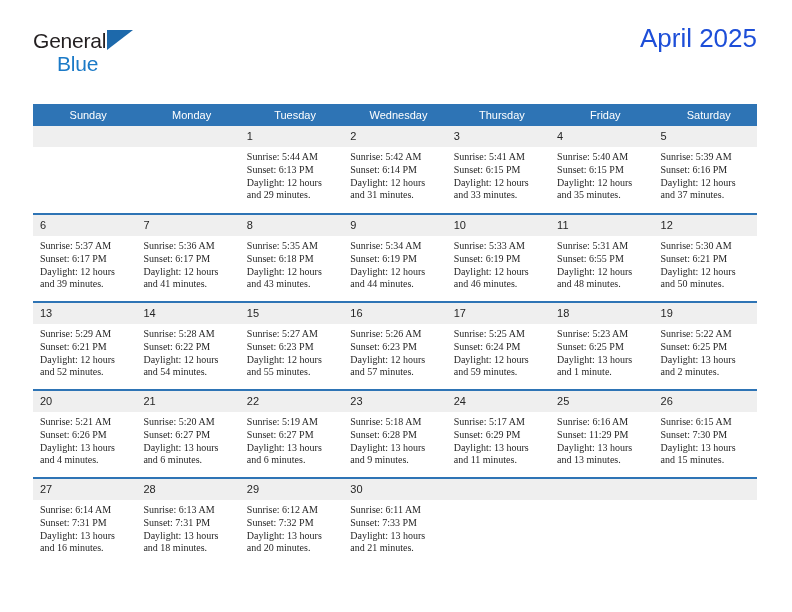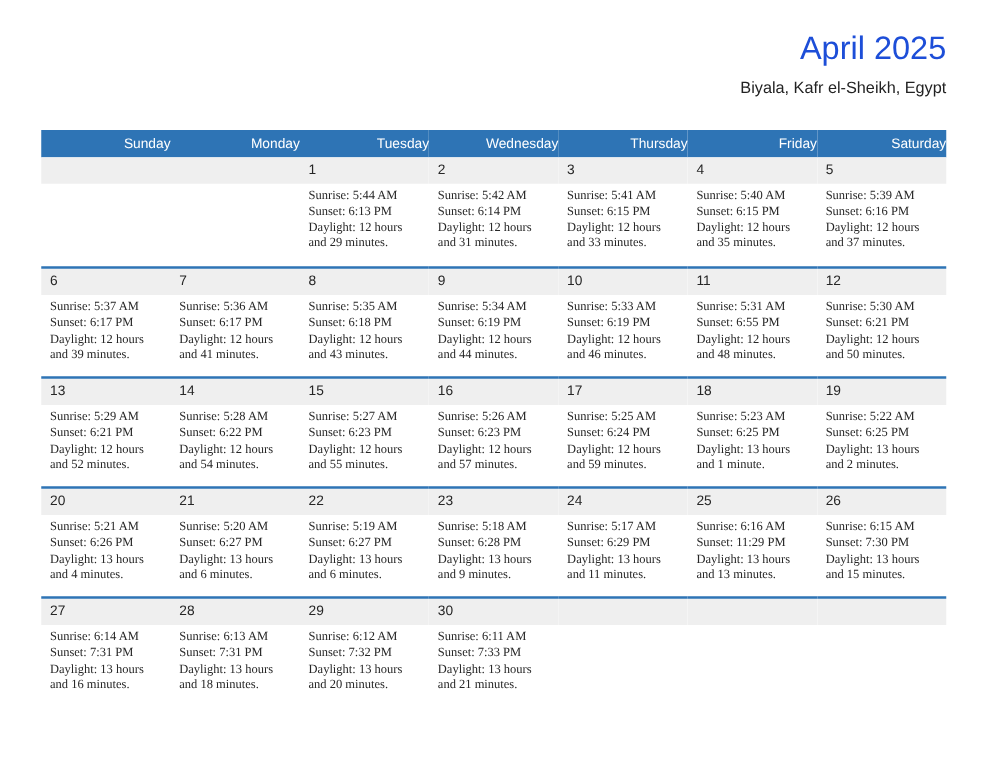--- a/index.html
+++ b/index.html
@@ -92,21 +92,21 @@
   .cal-table {
     width: 724px;
     border-collapse: collapse;
     table-layout: fixed;
   }
   .cal-table th {
     background: #2e74b5;
     color: #ffffff;
     font-size: 11px;
     font-weight: normal;
-    text-align: right;
+    text-align: center;
     padding: 5px 0 5px 7px;
     height: 21px;
     line-height: 12px;
   }
   .cal-table td {
     vertical-align: top;
     padding: 0;
     border-top: 2px solid #2e74b5;
     height: 88px;
     background: #ffffff;
@@ -133,25 +133,29 @@
     font-family: Liberation Serif, serif;
   }
   .cellbody div { white-space: nowrap; }
 </style>
 </head>
 <body>
 
 <div class="page-header">
 
   <div class="brand">
+    <div class="brand-row1">
+      <span class="brand-general">General</span>
+      <span class="brand-triangle"></span>
+    </div>
+    <span class="brand-blue">Blue</span>
   </div>
 
   <div class="title-block">
     <div class="cal-title">April 2025</div>
-    <div class="cal-subtitle">Biyala, Kafr el-Sheikh, Egypt</div>
   </div>
 
 </div>
 
 <div class="calendar">
   <table class="cal-table">
     <thead>
       <tr id="weekday-row">
           <th>Sunday</th>
           <th>Monday</th>

